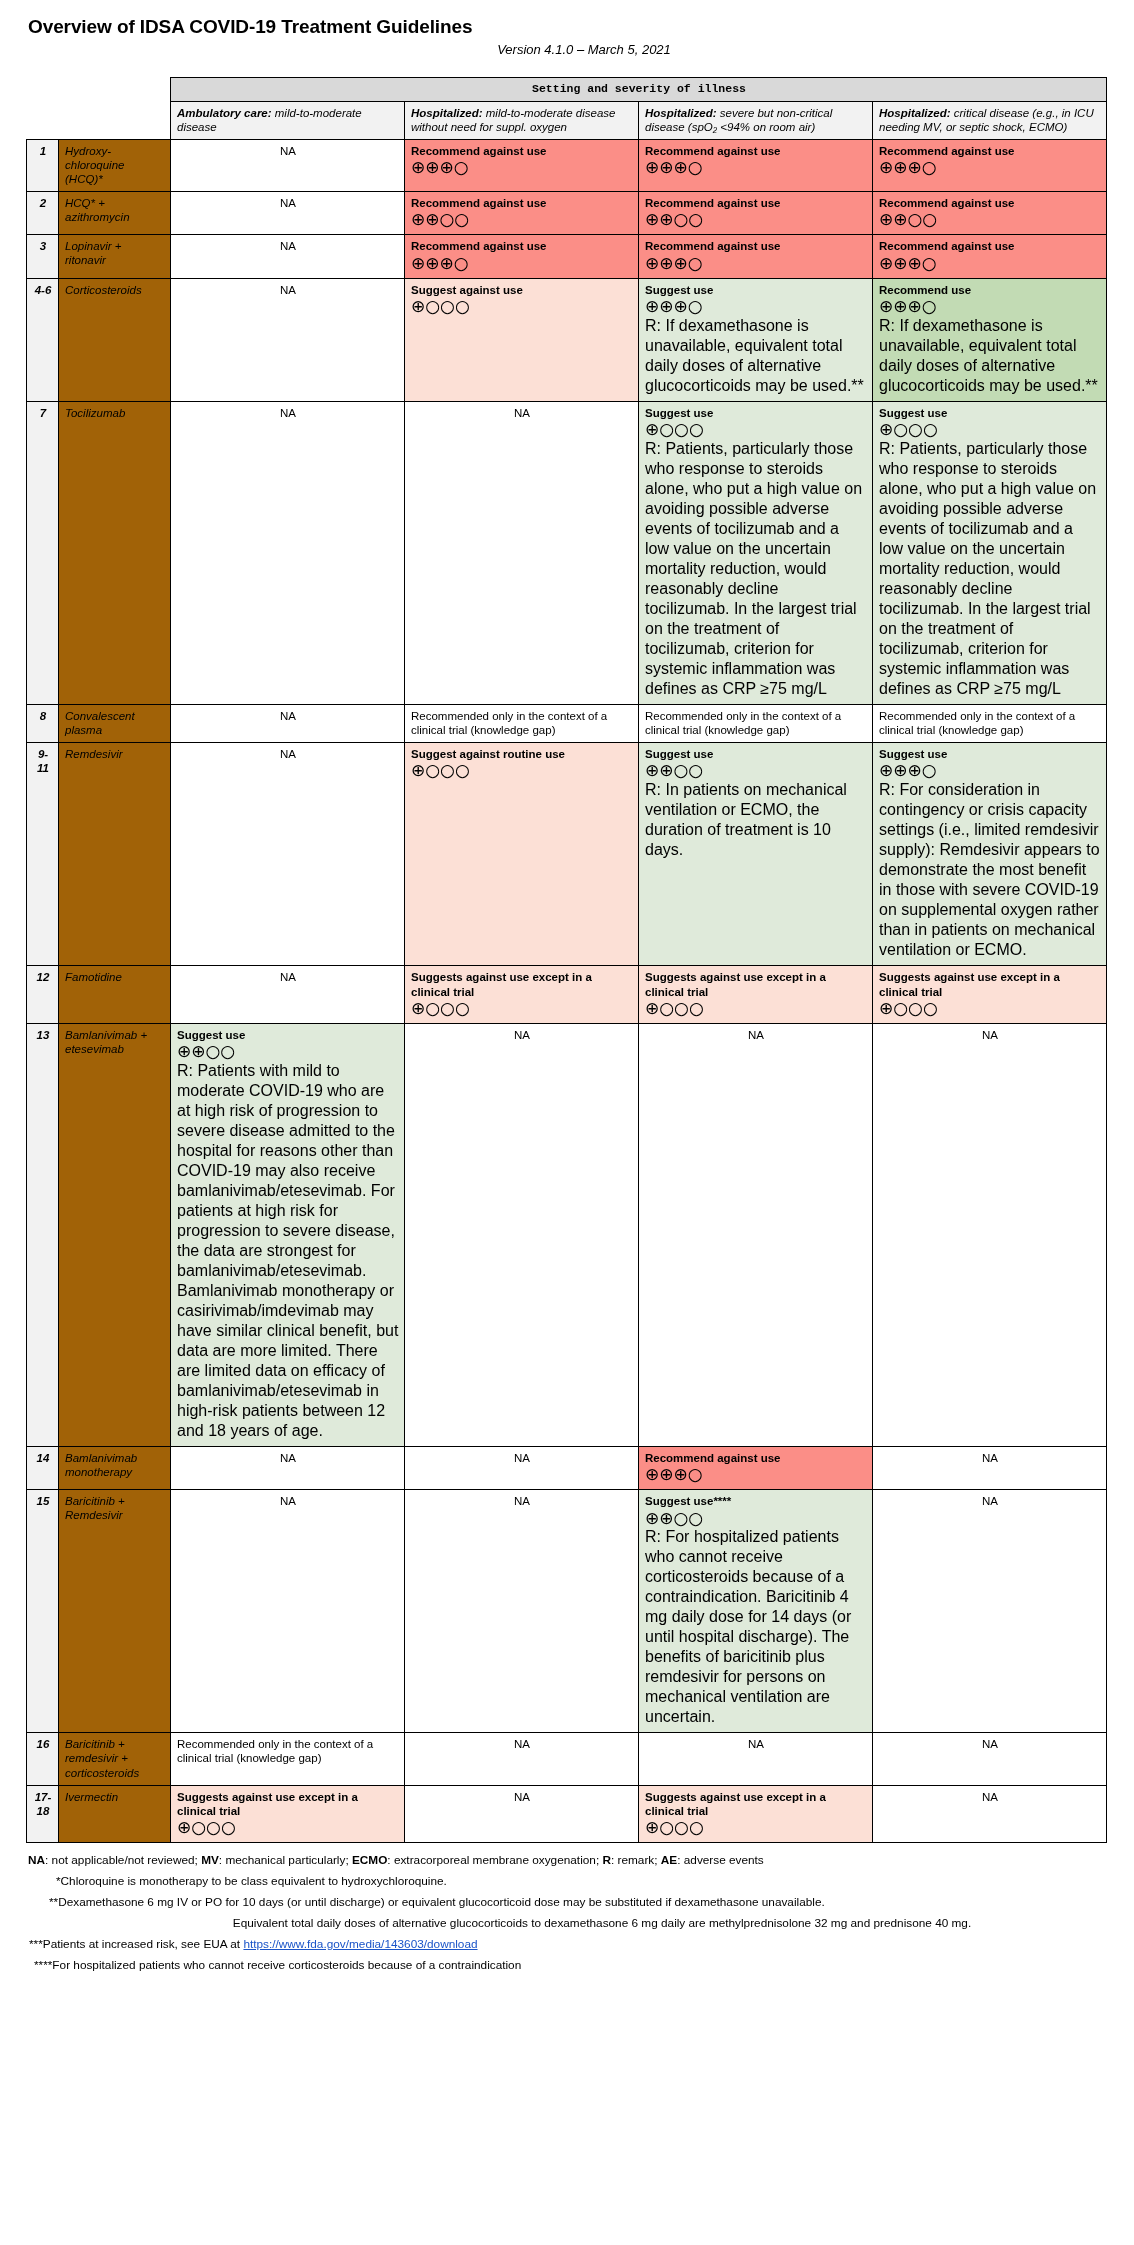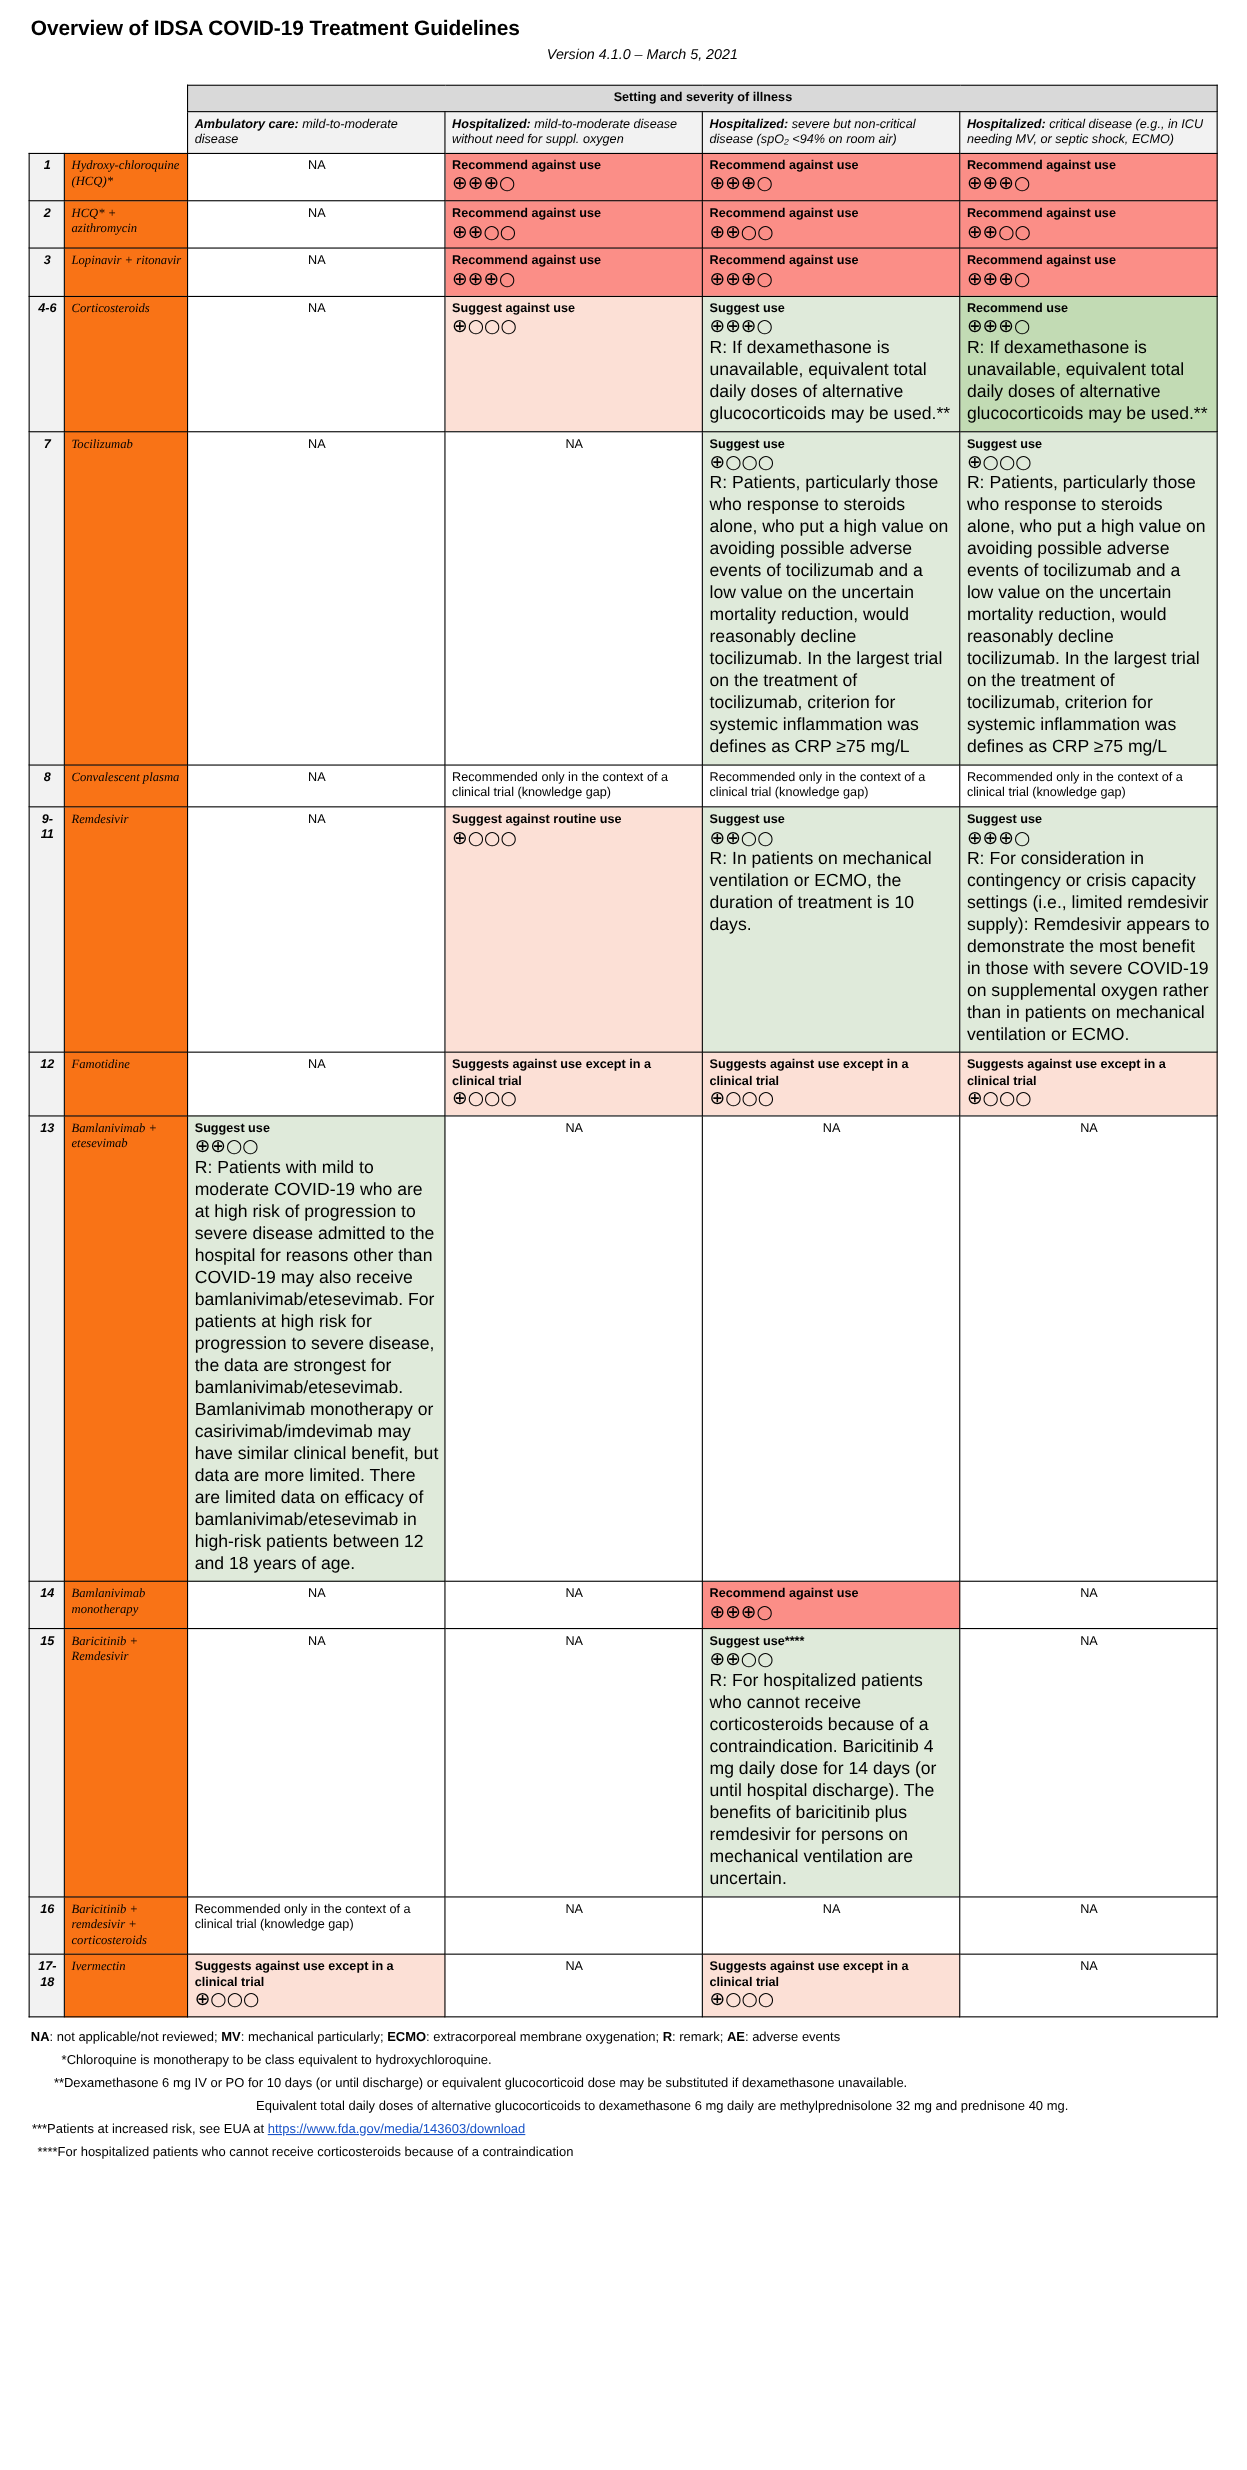--- a/index.html
+++ b/index.html
@@ -45,46 +45,46 @@
   col.c-drug  { width:112px; }
   col.c-col   { width:234px; }
 
   .sev-head {
     background:#d9d9d9;
     text-align:center;
     font-weight:bold;
     font-size:12.5px;
     padding:3px 0 4px 0;
     border:1px solid #000;
+    font-family:Liberation Mono, monospace;
   }
   .colhead {
     background:#f2f2f2;
     font-style:italic;
     font-size:12px;
     line-height:1.3;
     padding:5px 6px 7px 7px;
   }
   .colhead b { font-style:italic; font-weight:bold; }
   .head-blank { border:none !important; background:transparent; }
 
   .num {
     background:#f2f2f2;
     font-style:italic;
     font-weight:bold;
     text-align:center;
     font-size:12px;
     padding-top:6px;
   }
   .drug {
-    background:#f97316;
+    background:#a16207;
     font-style:italic;
     font-size:12.5px;
     line-height:1.3;
     padding-top:6px;
-    font-family:Liberation Serif, serif;
   }
   .na {
     text-align:center;
     vertical-align:middle;
     font-size:12.5px;
     background:#ffffff;
   }
   .cell { background:#ffffff; }
   .c-red    { background:#fb8e87;margin-top:48px; }
   .c-pink   { background:#fce0d6; }

